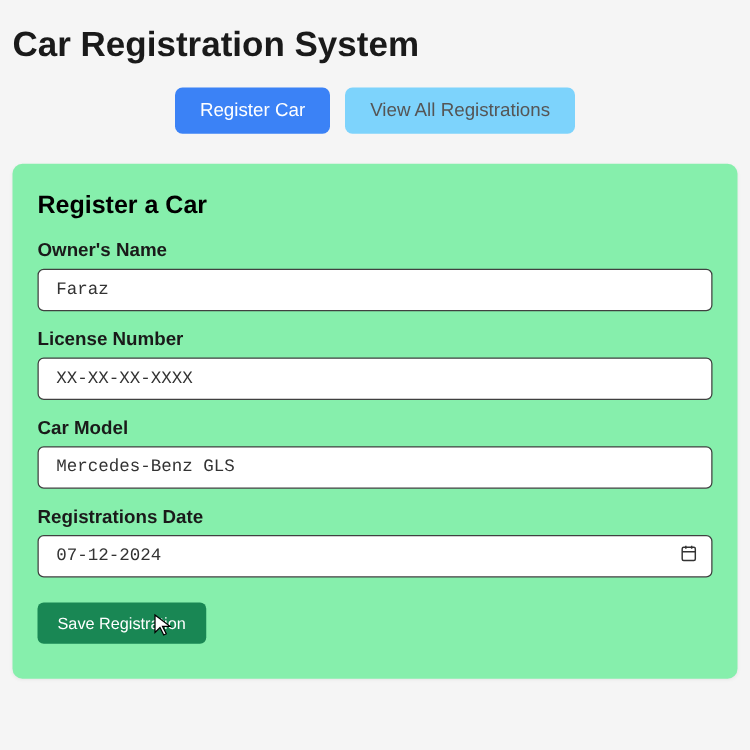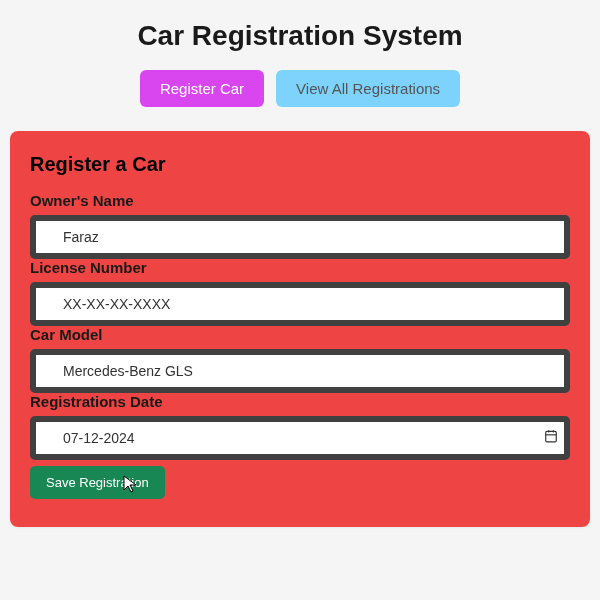--- a/index.html
+++ b/index.html
@@ -12,21 +12,21 @@
       background: #f5f5f5;
       width: 600px;
       height: 600px;
       padding: 20px 10px;
     }
     .container {
       max-width: 580px;
       margin: 0 auto;
     }
     h1 {
-      text-align: center;
+      text-align: left;
       font-weight: 800;
       font-size: 28px;
       color: #1a1a1a;
       margin-bottom: 18px;
       font-family: 'Arial Black', Arial, sans-serif;
     }
     .tabs {
       display: flex;
       justify-content: center;
       gap: 12px;
@@ -34,57 +34,58 @@
     }
     .tab {
       padding: 10px 20px;
       border: none;
       font-size: 15px;
       border-radius: 6px;
       cursor: pointer;
       font-weight: 500;
     }
     .tab-active {
-      background: #d946ef;
+      background: #3b82f6;
       color: #fff;
     }
     .tab-inactive {
       background: #7dd3fc;
       color: #555;
     }
     .card {
-      background: #ef4444;
+      background: #86efac;
       border-radius: 8px;
       padding: 22px 20px 28px 20px;
       box-shadow: 0 1px 3px rgba(0,0,0,0.06);
     }
     .card h2 {
       font-size: 20px;
       font-weight: 800;
       margin-bottom: 16px;
       font-family: 'Arial Black', Arial, sans-serif;
     }
     .form-group {
+      margin-bottom: 14px;
     }
     .form-label {
       display: block;
       font-weight: 700;
       font-size: 15px;
       margin-bottom: 6px;
       color: #1a1a1a;
     }
     .form-input {
       width: 100%;
-      padding: 8px 27px;
+      padding: 8px 14px;
       font-size: 14px;
-      border: 6px solid #404040;
+      border: 1px solid #404040;
       border-radius: 5px;
       color: #333;
       background: #fff;
-      font-family: Liberation Sans, sans-serif;
+      font-family: Liberation Mono, monospace;
     }
     .date-wrapper {
       position: relative;
       border-radius: 10px;
     }
     .date-icon {
       position: absolute;
       right: 12px;
       top: 50%;
       transform: translateY(-50%);

